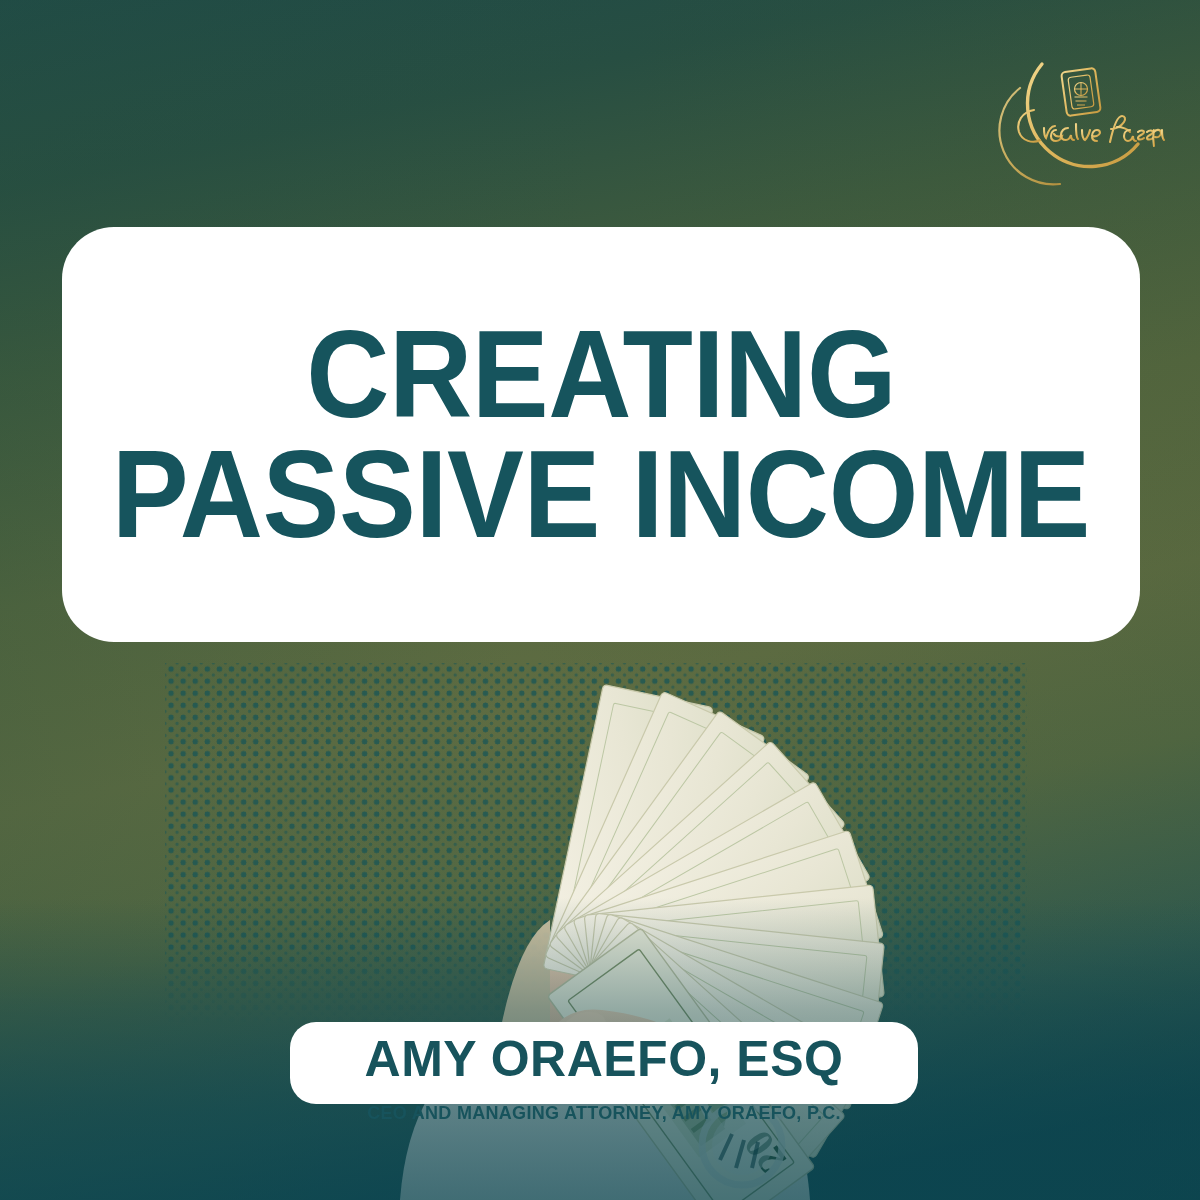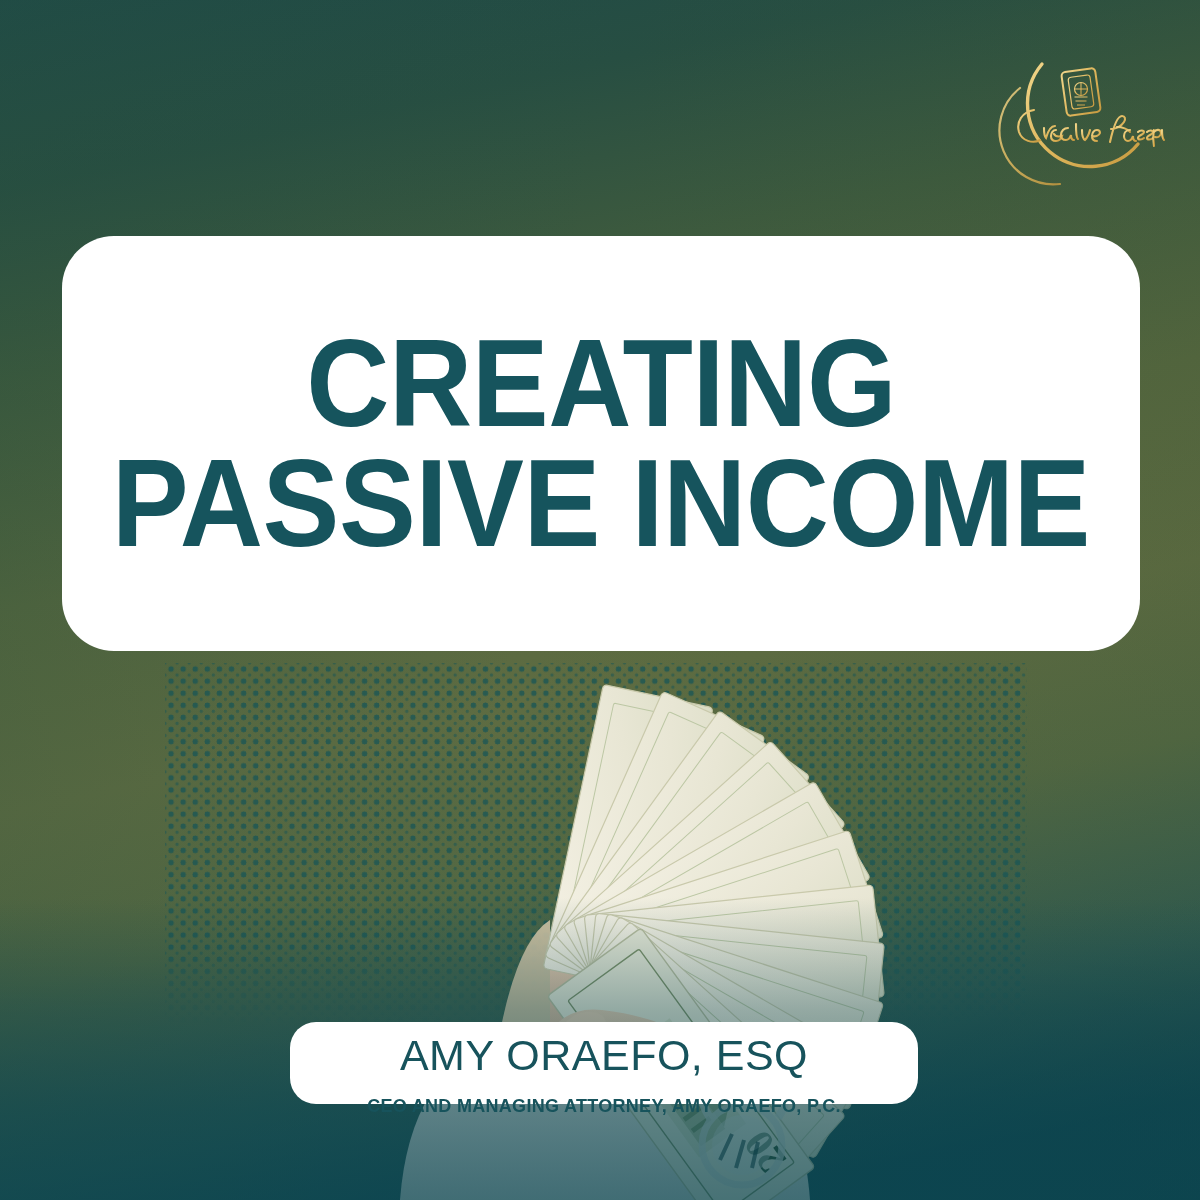--- a/index.html
+++ b/index.html
@@ -77,21 +77,21 @@
        rgba(10,68,80,0) 0%,
        rgba(10,68,80,0) 46%,
        rgba(10,68,80,.38) 66%,
        rgba(10,68,80,.62) 84%,
        rgba(10,68,80,.72) 100%);
   }
 
   
   .title-card{
     position:absolute;
-    left:62px; top:236px;
+    left:62px; top:227px;
     width:1078px; height:415px;
     background:#ffffff;
     border-radius:52px;
     z-index:5;
     display:flex; flex-direction:column;
     align-items:center; justify-content:center;
   }
   .title-line{
     color:#16545d;
     font-weight:700;
@@ -112,22 +112,22 @@
     width:628px; height:82px;
     background:#ffffff;
     border-radius:26px;
     z-index:7;
     display:flex; flex-direction:column;
     align-items:center;
     padding-top:12px;
   }
   .name-title{
     color:#17535c;
-    font-size:43px;
-    font-weight:400;
+    font-size:50px;
+    font-weight:700;
     letter-spacing:.5px;
     line-height:1;
     white-space:nowrap;
   }
   .name-sub{
     color:#17535c;
     font-size:18px;
     font-weight:700;
     letter-spacing:.3px;
     line-height:1.45;

